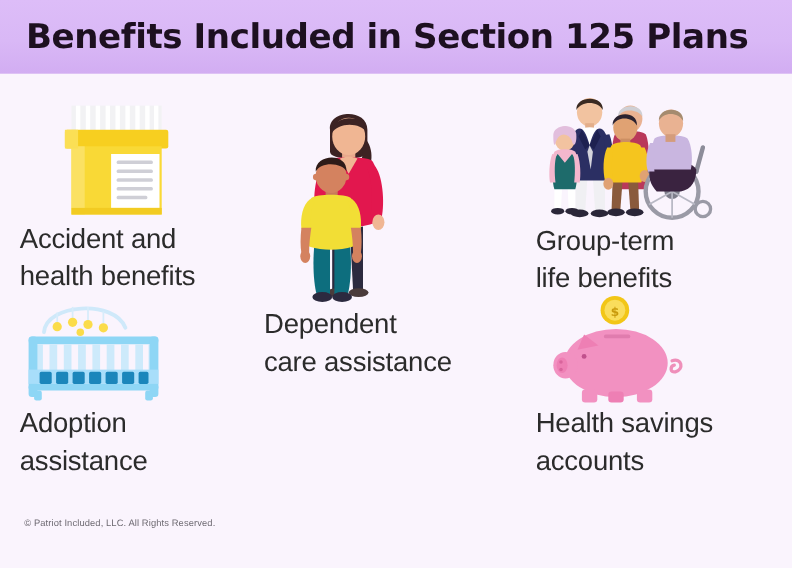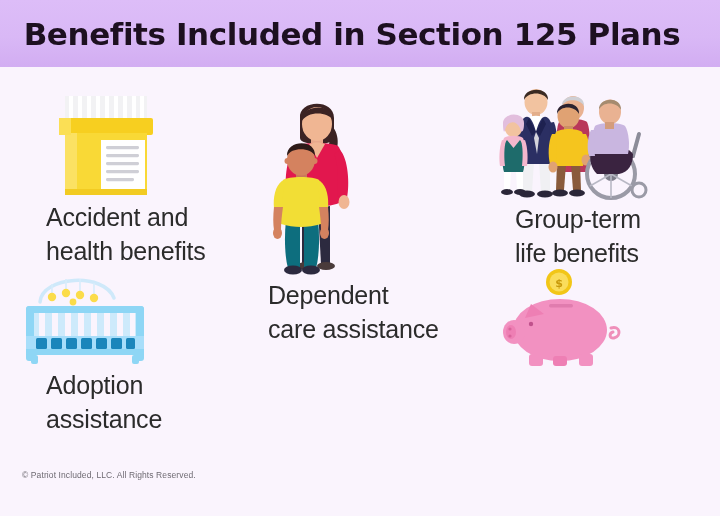--- a/index.html
+++ b/index.html
@@ -51,21 +51,20 @@
   .cell {
     position: absolute;
   }
   .cell-label {
     font-family: "Liberation Sans", sans-serif;
     font-size: 25px;
     line-height: 1.36;
     color: #2b2b2b;
     letter-spacing: -0.2px;
     white-space: pre-line;
-    margin-left: 28px;
   }
   .art {
     position: relative;
   }
 
   
   #cell-accident      { left: 18px;  top: 88px;  width: 235px; }
   #cell-adoption      { left: 18px;  top: 268px; width: 235px; }
   #cell-dependent     { left: 240px; top: 88px;  width: 230px; }
   #cell-grouplife     { left: 487px; top: 82px;  width: 225px; }
@@ -384,19 +383,21 @@
 
         <circle cx="44" cy="56" r="2.2" fill="#c0518c"></circle>
 
         <rect x="62" y="36" width="24" height="3.5" rx="1.7" fill="#e07cae"></rect>
 
         <rect x="42" y="86" width="14" height="12" rx="3" fill="#f291c1"></rect>
         <rect x="66" y="88" width="14" height="10" rx="3" fill="#ee7fb4"></rect>
         <rect x="92" y="86" width="14" height="12" rx="3" fill="#f291c1"></rect>
       </svg>
     </div>
+    <div class="cell-label">Health savings
+accounts</div>
   </div>
 
   <div class="footer-copy">
     <div>© Patriot Included, LLC. All Rights Reserved.</div>
   </div>
 
 </div>
 
 </body></html>

